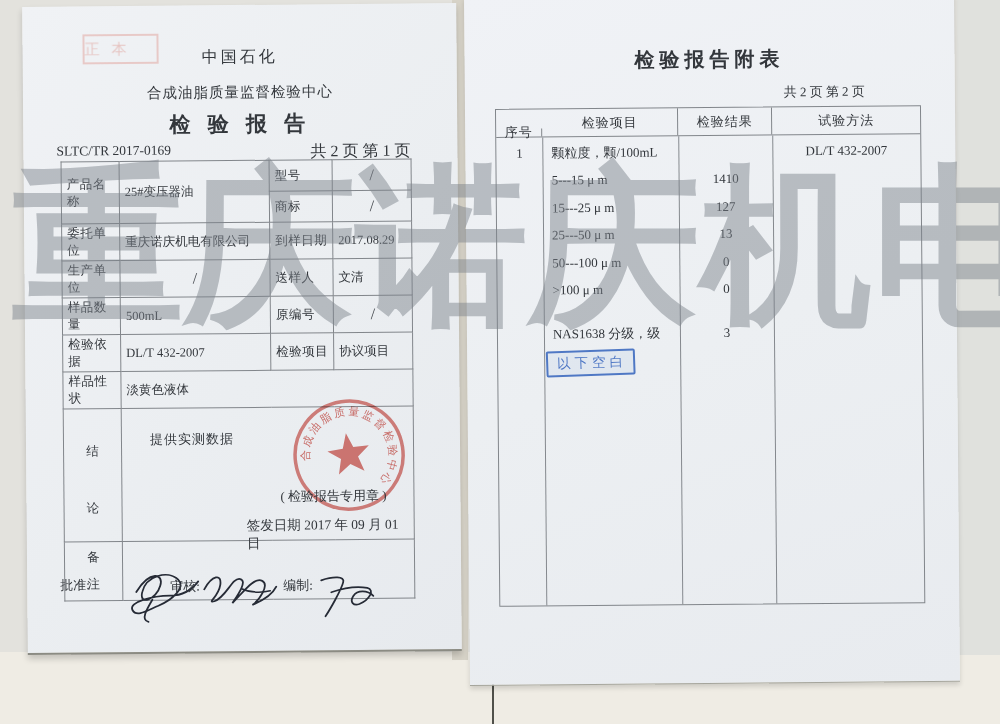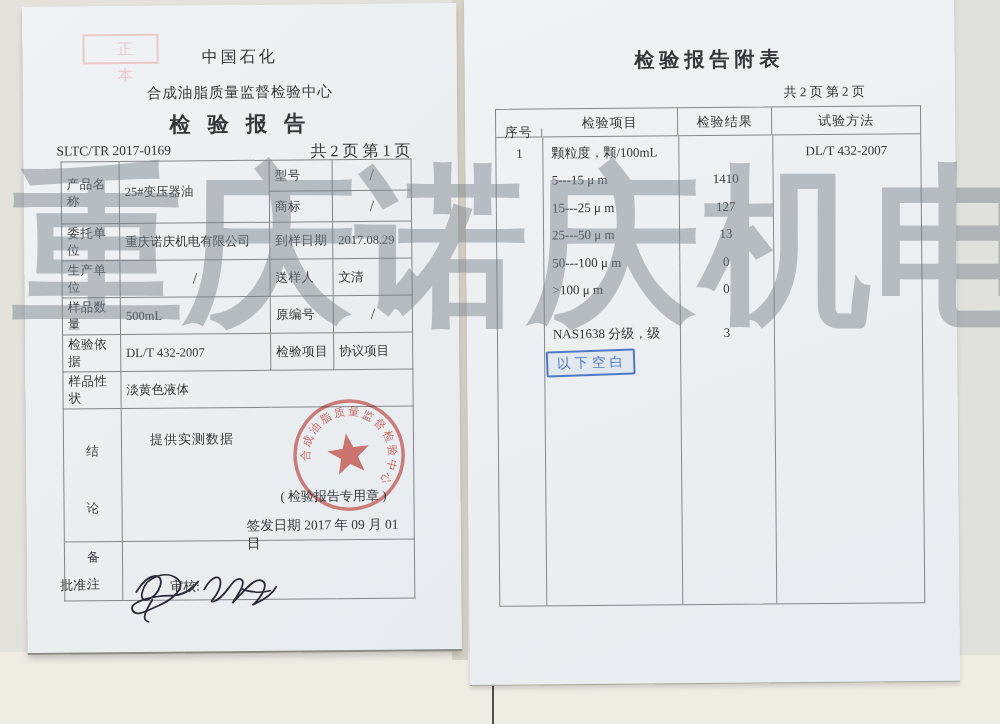--- a/index.html
+++ b/index.html
@@ -24,22 +24,22 @@
     left:467px; top:-4px; width:490px; height:688px;
     background:linear-gradient(160deg,#f0f2f6 0%,#ecEFf2 50%,#e8ebef 100%);
     background:linear-gradient(160deg,#f0f2f6 0%,#eceff2 50%,#e8ebef 100%);
     border-bottom:1px solid #a5a59c; box-shadow:0 3px 5px rgba(0,0,0,.14);
   }
 
   
   .copy-stamp {
     position:absolute; left:60px; top:28px; width:76px; height:30px;
     border:2px solid #e09a92; color:#dc8f86; opacity:.45;
-    font-size:15px; letter-spacing:12px; text-align:center; line-height:26px;
-    padding-left:21px; filter:blur(.4px);
+    font-size:15px; letter-spacing:12px; text-align:left; line-height:26px;
+    padding-left:0; filter:blur(.4px);
   }
   .p1-org { position:absolute; left:0; top:42px; width:100%; text-align:center; font-size:16px; letter-spacing:3px; }
   .p1-center { position:absolute; left:0; top:78px; width:100%; text-align:center; font-size:14.5px; letter-spacing:1px; }
   .p1-title { position:absolute; left:0; top:105px; width:100%; text-align:center; font-size:21px; font-weight:bold; letter-spacing:6px; }
   .p1-repno { position:absolute; left:33px; top:137px; font-size:13.5px; }
   .p1-pages { position:absolute; left:287px; top:137px; font-size:16px; }
 
   table.info {
     position:absolute; left:37px; top:155px; width:350px;
     border-collapse:collapse; table-layout:fixed; font-size:12.5px;
@@ -194,20 +194,26 @@
         <path d="M30,34 C24,44 18,54 26,56" fill="none" stroke="#262b36" stroke-width="1.8" stroke-linecap="round"></path>
       </svg>
     </div>
     <div class="sig-group sig-review">
       <span class="lbl">审核:</span>
       <svg width="86" height="50" viewBox="0 0 86 50">
         <path d="M8,22 C16,8 26,6 24,18 C22,30 10,36 18,34 C30,30 36,10 44,12 C52,14 40,30 36,36 C48,24 58,10 66,14 C74,18 62,34 56,38 C66,34 76,28 80,20" fill="none" stroke="#262b36" stroke-width="1.8" stroke-linecap="round"></path>
         <path d="M46,22 C54,26 66,26 74,24" fill="none" stroke="#262b36" stroke-width="1.5" stroke-linecap="round"></path>
       </svg>
     </div>
+    <div class="sig-group sig-prepare">
+      <span class="lbl">编制:</span>
+      <svg width="70" height="52" viewBox="0 0 70 52">
+        <path d="M12,14 C24,10 36,10 34,16 C32,24 20,44 16,50 M22,26 C34,22 48,20 58,22 C66,24 60,34 50,38 C44,40 40,36 44,30 C48,24 58,24 64,30" fill="none" stroke="#262b36" stroke-width="1.8" stroke-linecap="round"></path>
+      </svg>
+    </div>
   </div>
 </div>
 
 <div class="page page2">
   <div class="p2-title">检验报告附表</div>
   <div class="p2-pages">共 2 页   第 2 页</div>
 
   <div class="p2-table">
     <div class="p2-header">
       <div class="hc1">序号</div>

